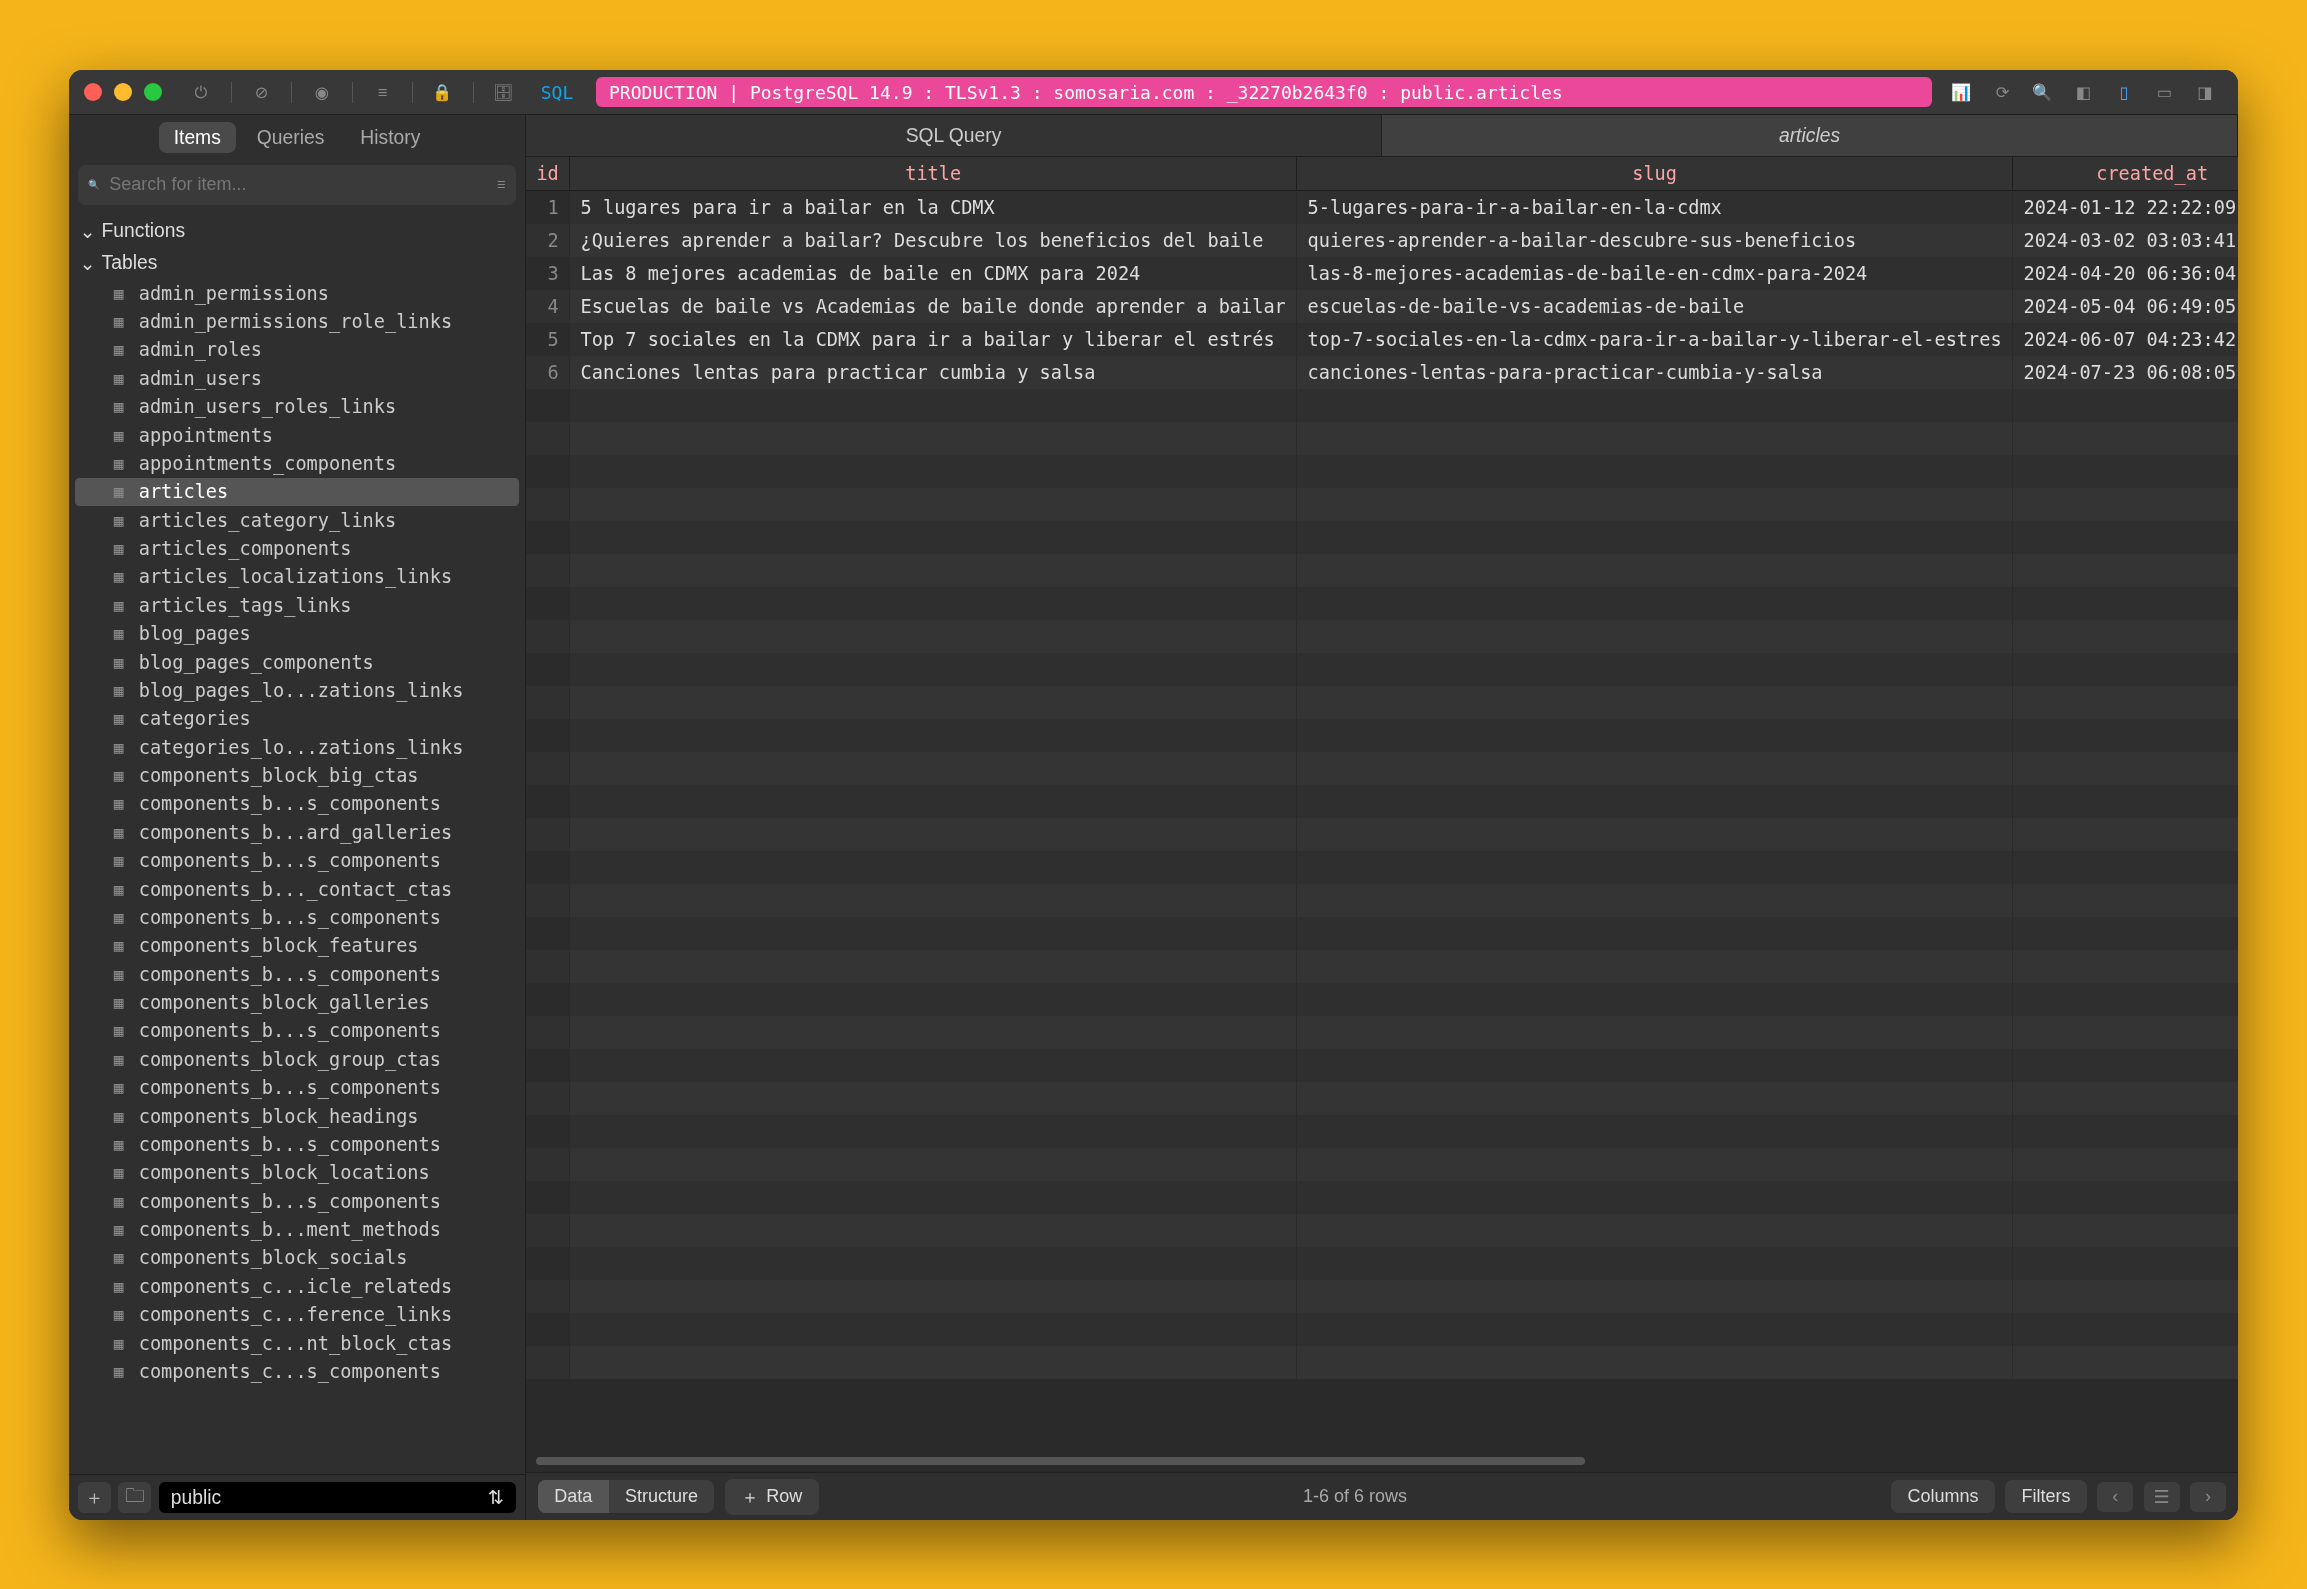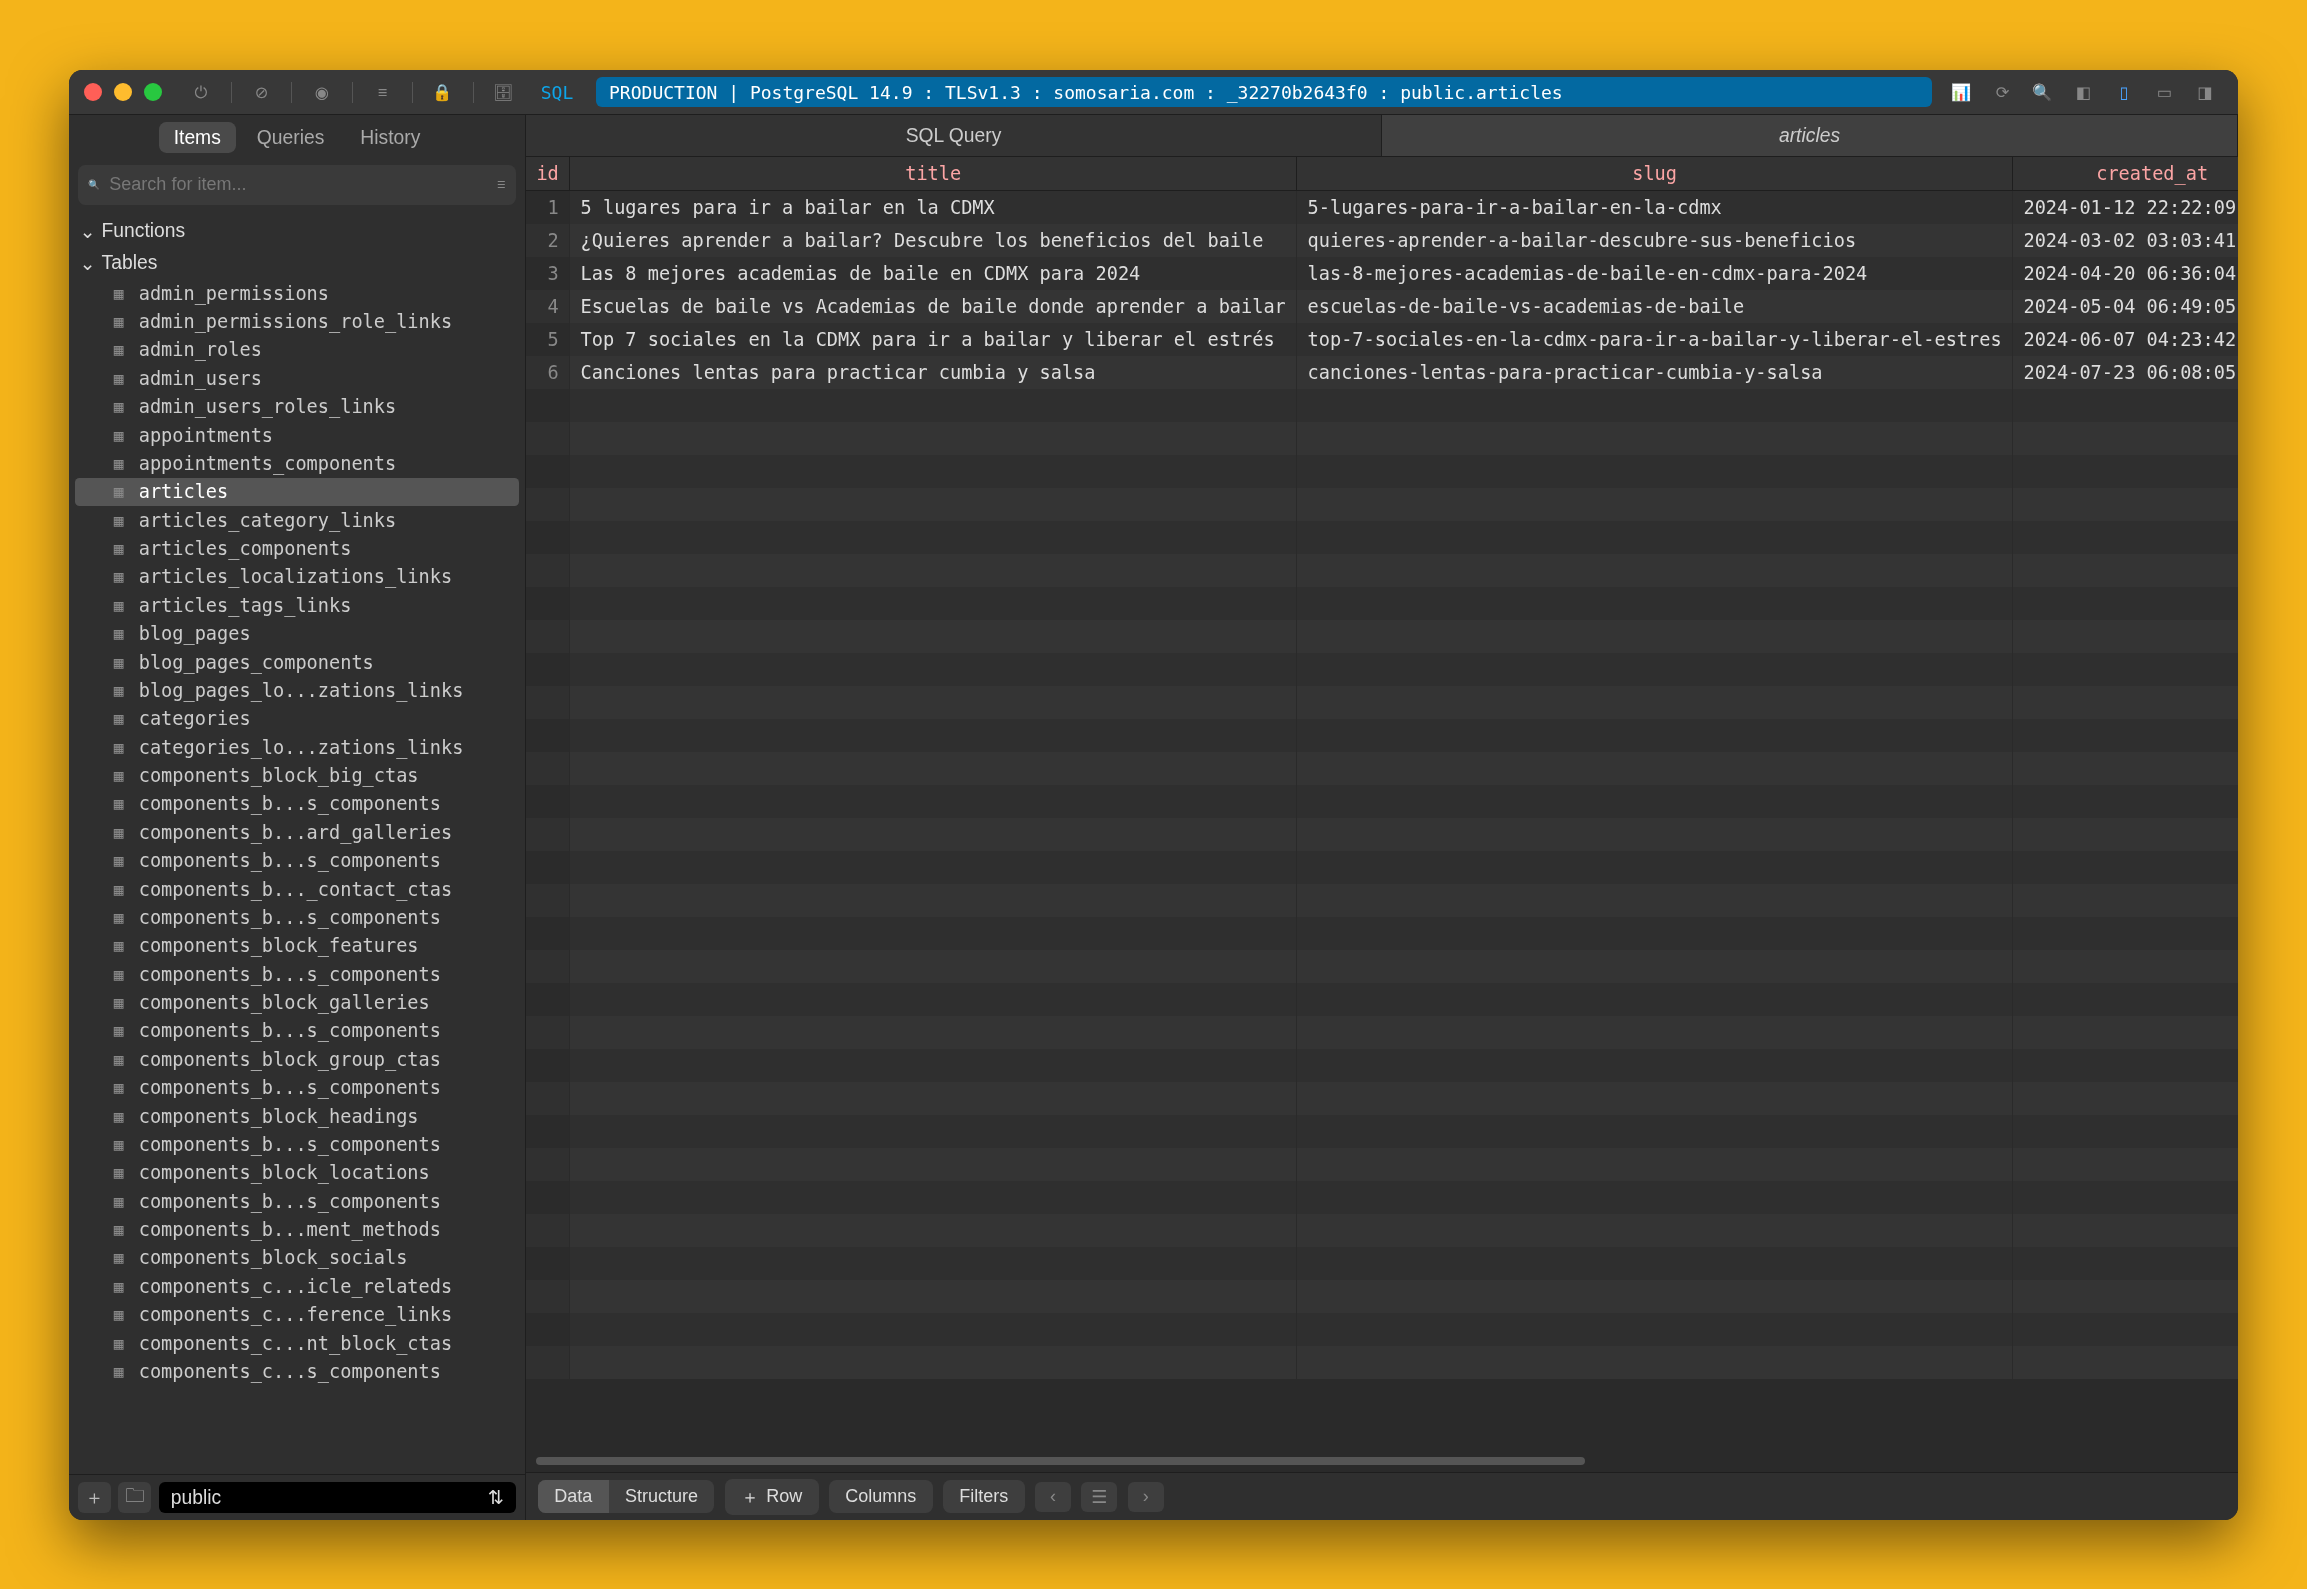--- a/index.html
+++ b/index.html
@@ -39,21 +39,21 @@
   .tb-icon {
     width:36px; height:27px; display:flex; align-items:center; justify-content:center;
     color:#888; font-size:16.3px;
   }
   .tb-sep { width:0.7px; height:21px; background:#555; margin:0 4.5px; }
   .sql-pill {
     margin-left:9px; padding:3px 10.4px; color:#0ea5e9; font-family:ui-monospace,Menlo,monospace; font-size:18px;
     border-radius:4.5px;
   }
   .conn-banner {
-    flex:1; margin:0 12px; height:30px; background:#0369a1; border-radius:6px;
+    flex:1; margin:0 12px; height:30px; background:#ec4899; border-radius:6px;
     display:flex; align-items:center; padding:0 13.4px; color:#fff;
     font-family:ui-monospace,Menlo,monospace; font-size:18px; white-space:nowrap; overflow:hidden;
   }
   .tb-right { display:flex; align-items:center; gap:4.5px; }
   .tb-right .tb-icon.active { color:#4aa3ff; }
   .body { flex:1; display:flex; min-height:0; }
   .sidebar {
     width:457px; background:#2f2f2f; border-right:0.7px solid #1e1e1e;
     display:flex; flex-direction:column;
   }
@@ -601,20 +601,21 @@
         </div>
       <div class="statusbar">
         <div class="seg" id="view-seg">
             <div class="seg-btn active">Data</div>
             <div class="seg-btn">Structure</div>
           </div>
         <div class="pill-btn">
           <span>＋</span>
           <span>Row</span>
         </div>
+        <div class="status-center">1-6 of 6 rows</div>
         <div class="pill-btn">Columns</div>
         <div class="pill-btn">Filters</div>
         <div class="nav-btn">‹</div>
         <div class="nav-btn">☰</div>
         <div class="nav-btn">›</div>
       </div>
     </div>
   </div>
 
 </div>

